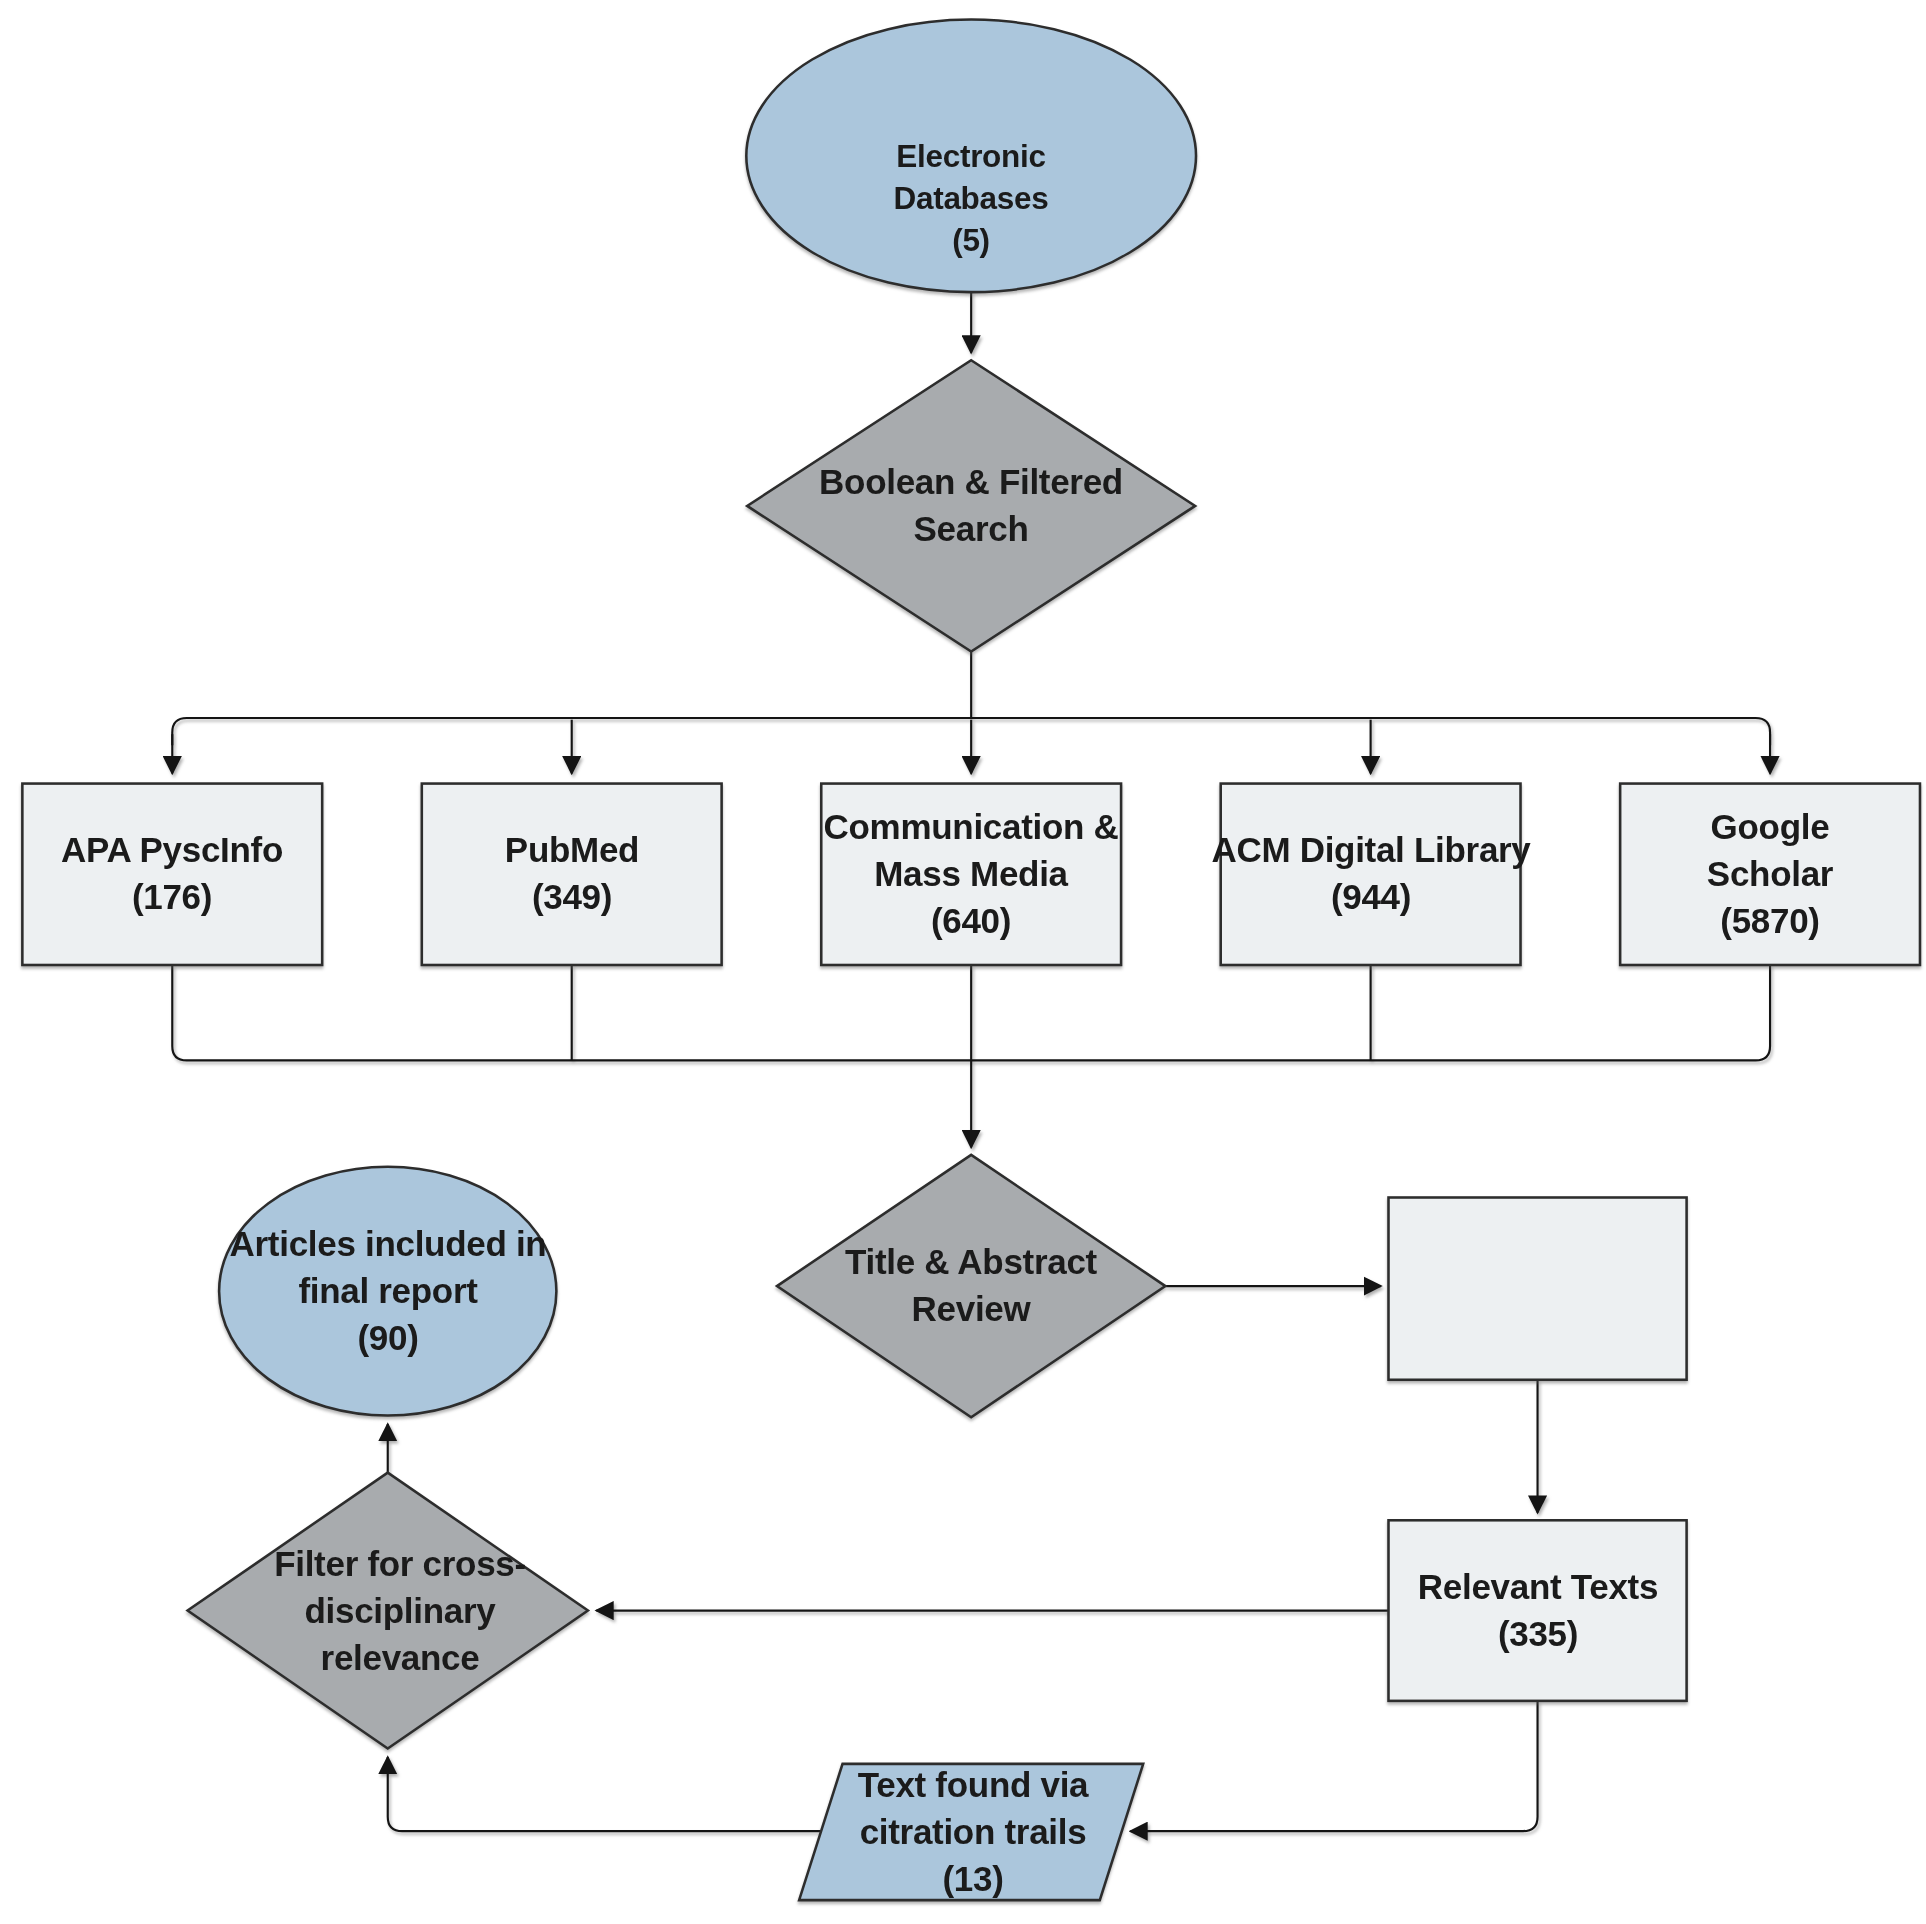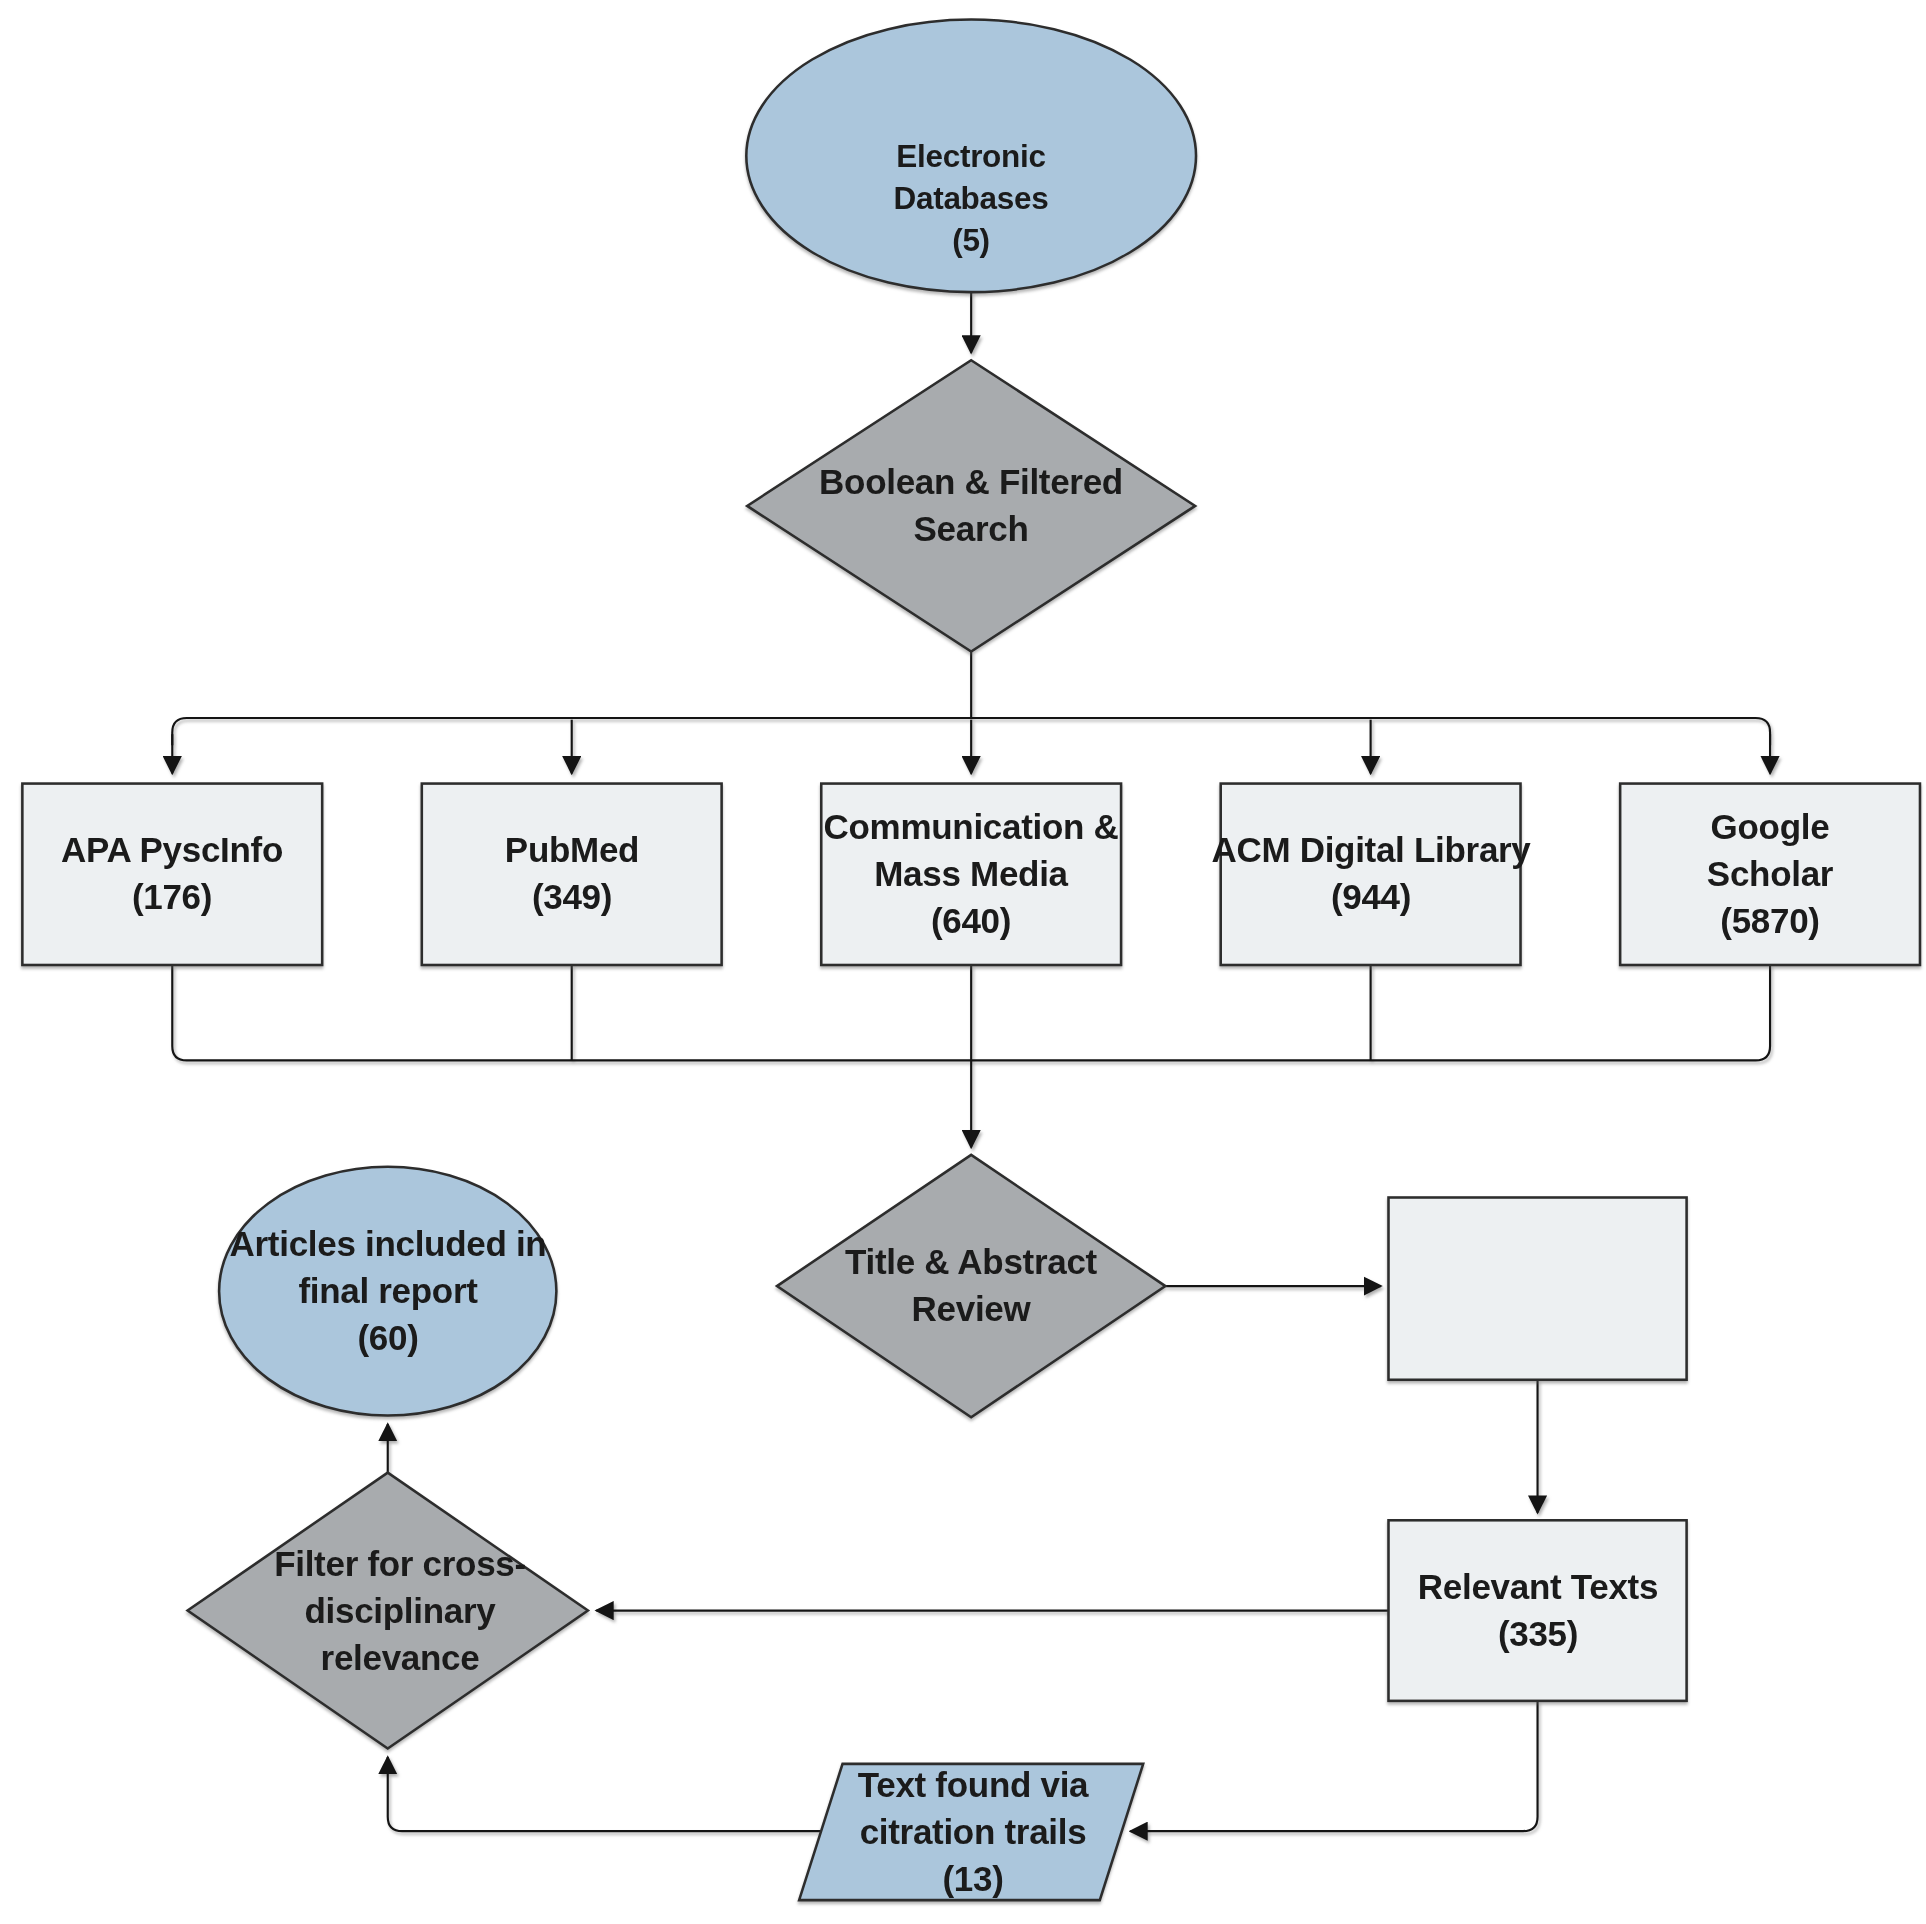--- a/index.html
+++ b/index.html
@@ -119,20 +119,20 @@
 
   <div class="lbl" style="left:1538px; top:1611px;">Relevant Texts
 (335)</div>
 
   <div class="lbl" style="left:400px; top:1611px;">Filter for cross-
 disciplinary
 relevance</div>
 
   <div class="lbl" style="left:388px; top:1291px;">Articles included in
 final report
-(60)</div>
+(90)</div>
 
   <div class="lbl" style="left:973px; top:1832px;">Text found via
 citration trails
 (13)</div>
 
 </div>
 
 
 </body></html>

